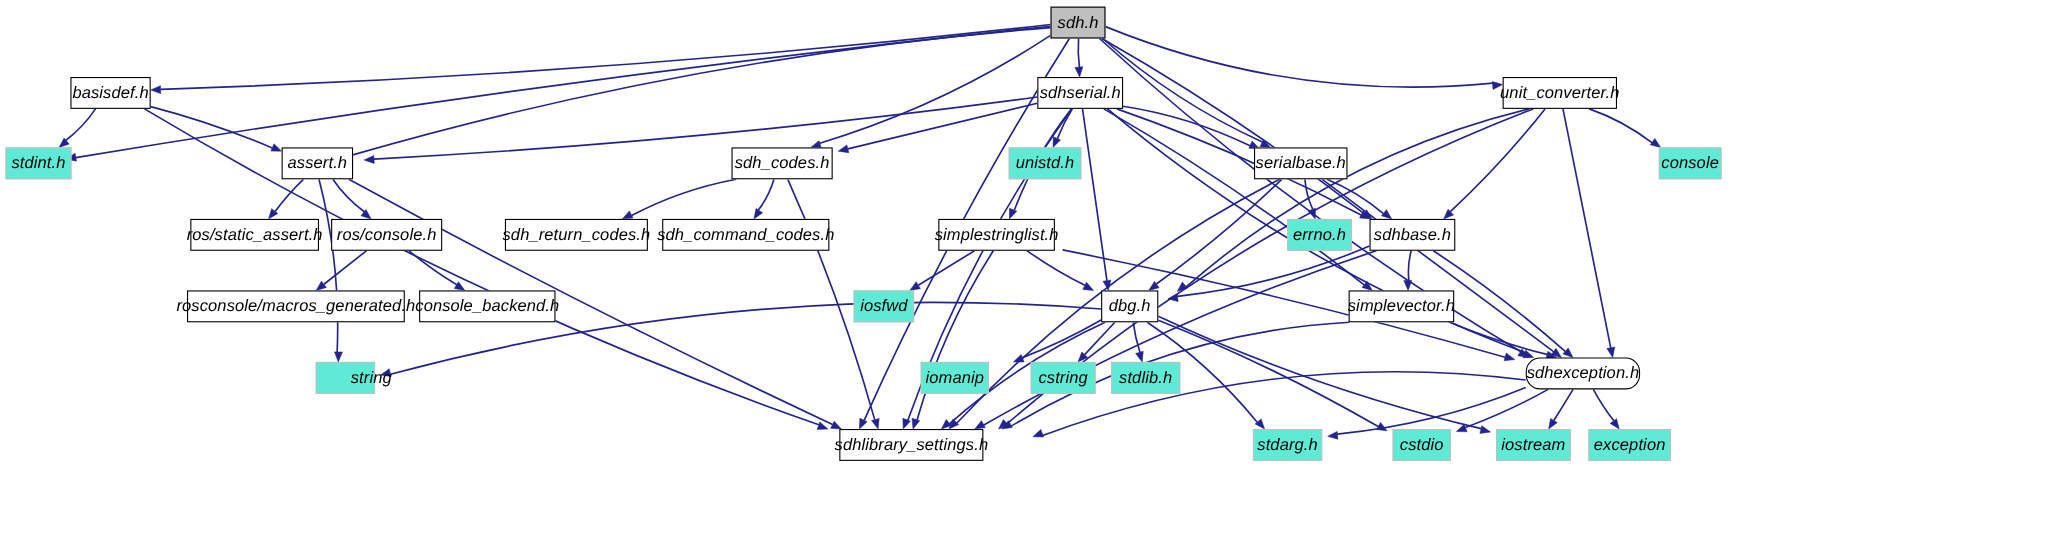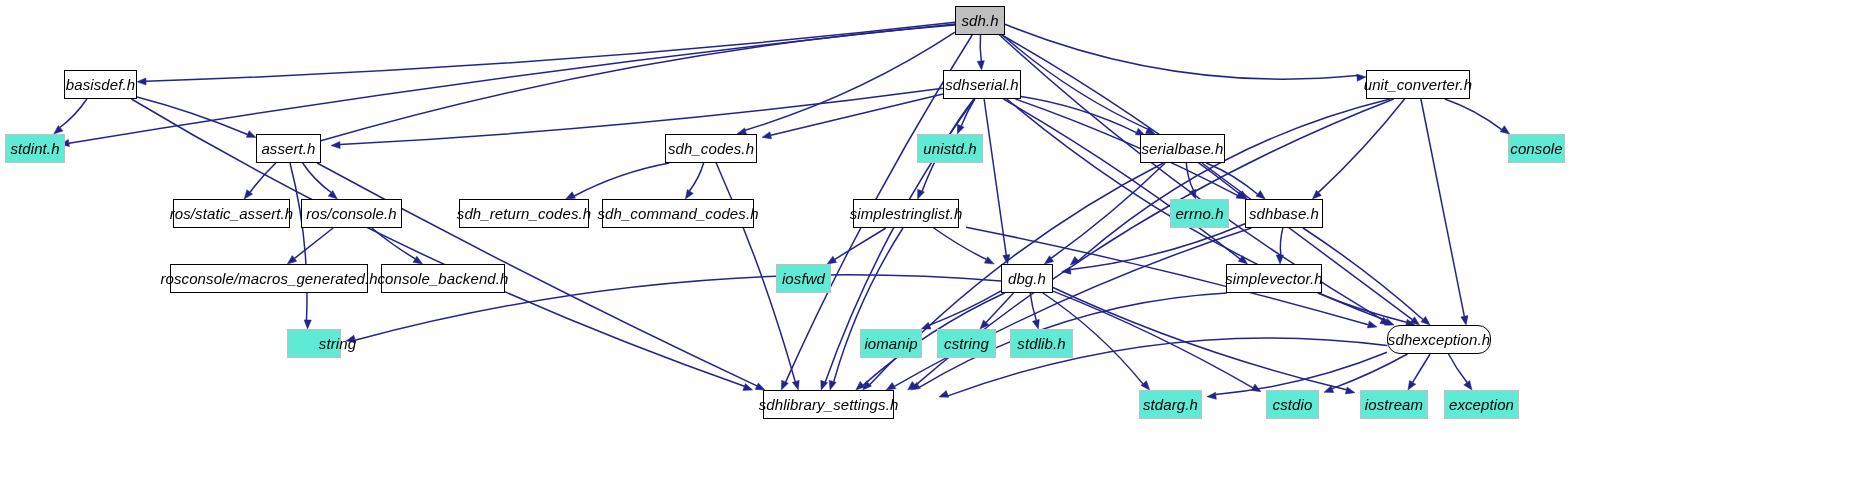--- a/index.html
+++ b/index.html
@@ -260,21 +260,21 @@
       </div>
       <div class="node" style="left: 1001px; top: 264px; width: 52px;">
         <span class="node-label">dbg.h</span>
       </div>
       <div class="node" style="left: 1226px; top: 264px; width: 96px;">
         <span class="node-label">simplevector.h</span>
       </div>
       <div class="node ext" style="left: 287px; top: 329px; width: 54px; padding-left: 47px;">
         <span class="node-label">string</span>
       </div>
-      <div class="node ext" style="left: 860px; top: 329px; width: 62px;">
+      <div class="node ext" style="left: 837px; top: 329px; width: 62px;">
         <span class="node-label">iomanip</span>
       </div>
       <div class="node ext" style="left: 937px; top: 329px; width: 59px;">
         <span class="node-label">cstring</span>
       </div>
       <div class="node ext" style="left: 1010px; top: 329px; width: 63px;">
         <span class="node-label">stdlib.h</span>
       </div>
       <div class="node" style="left: 1387px; top: 325px; width: 104px; border-radius: 13px;">
         <span class="node-label">sdhexception.h</span>

